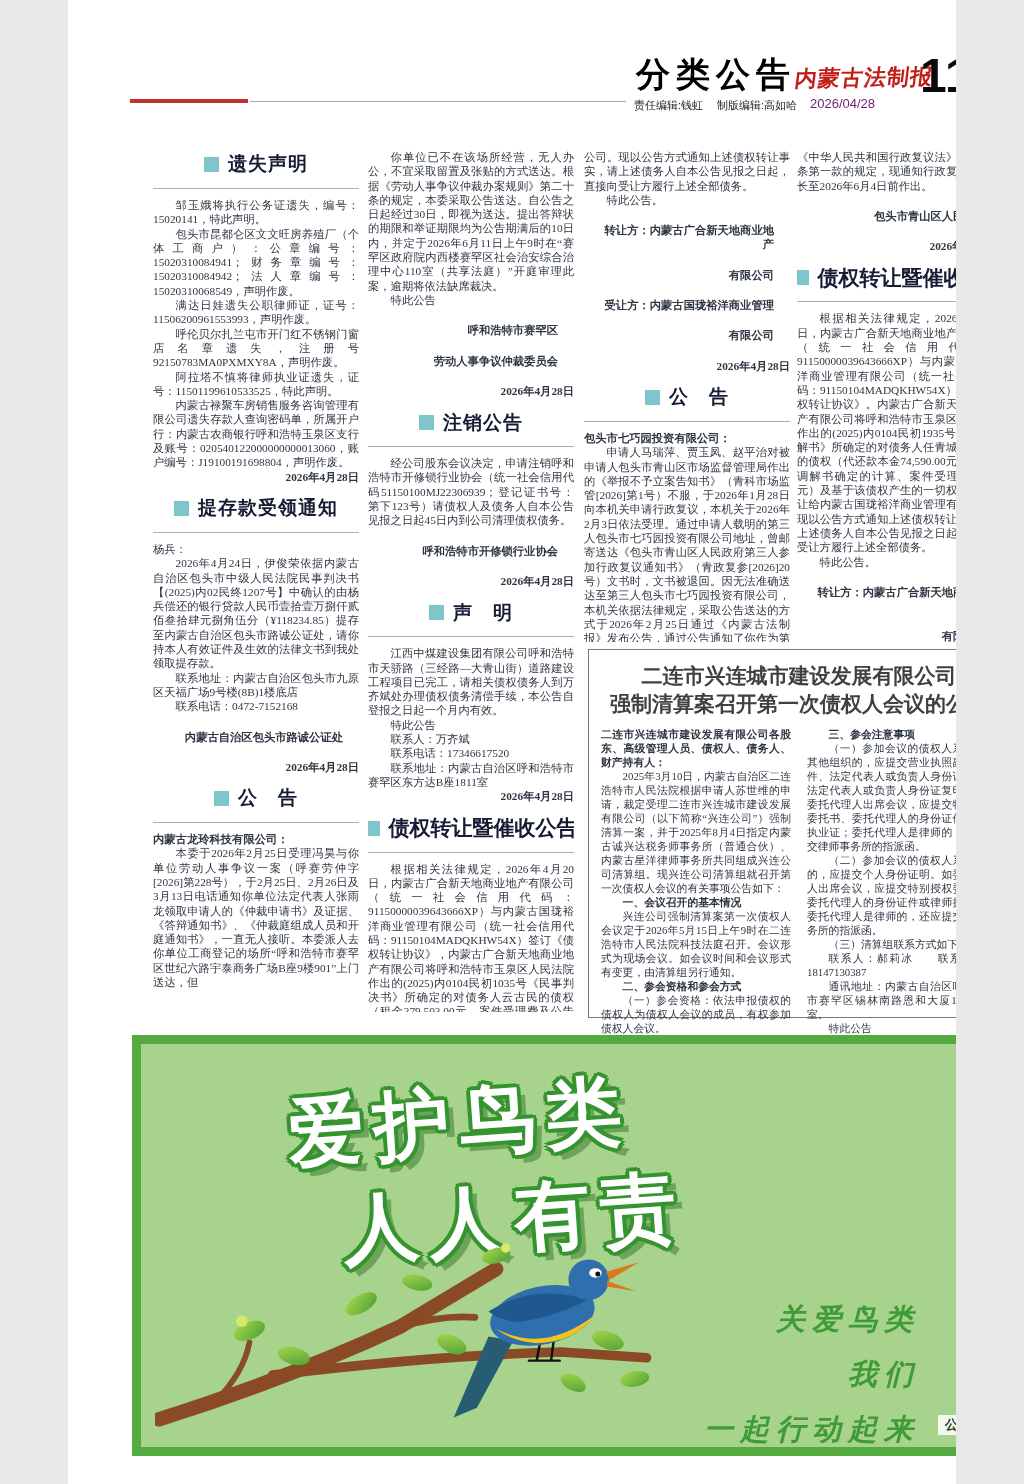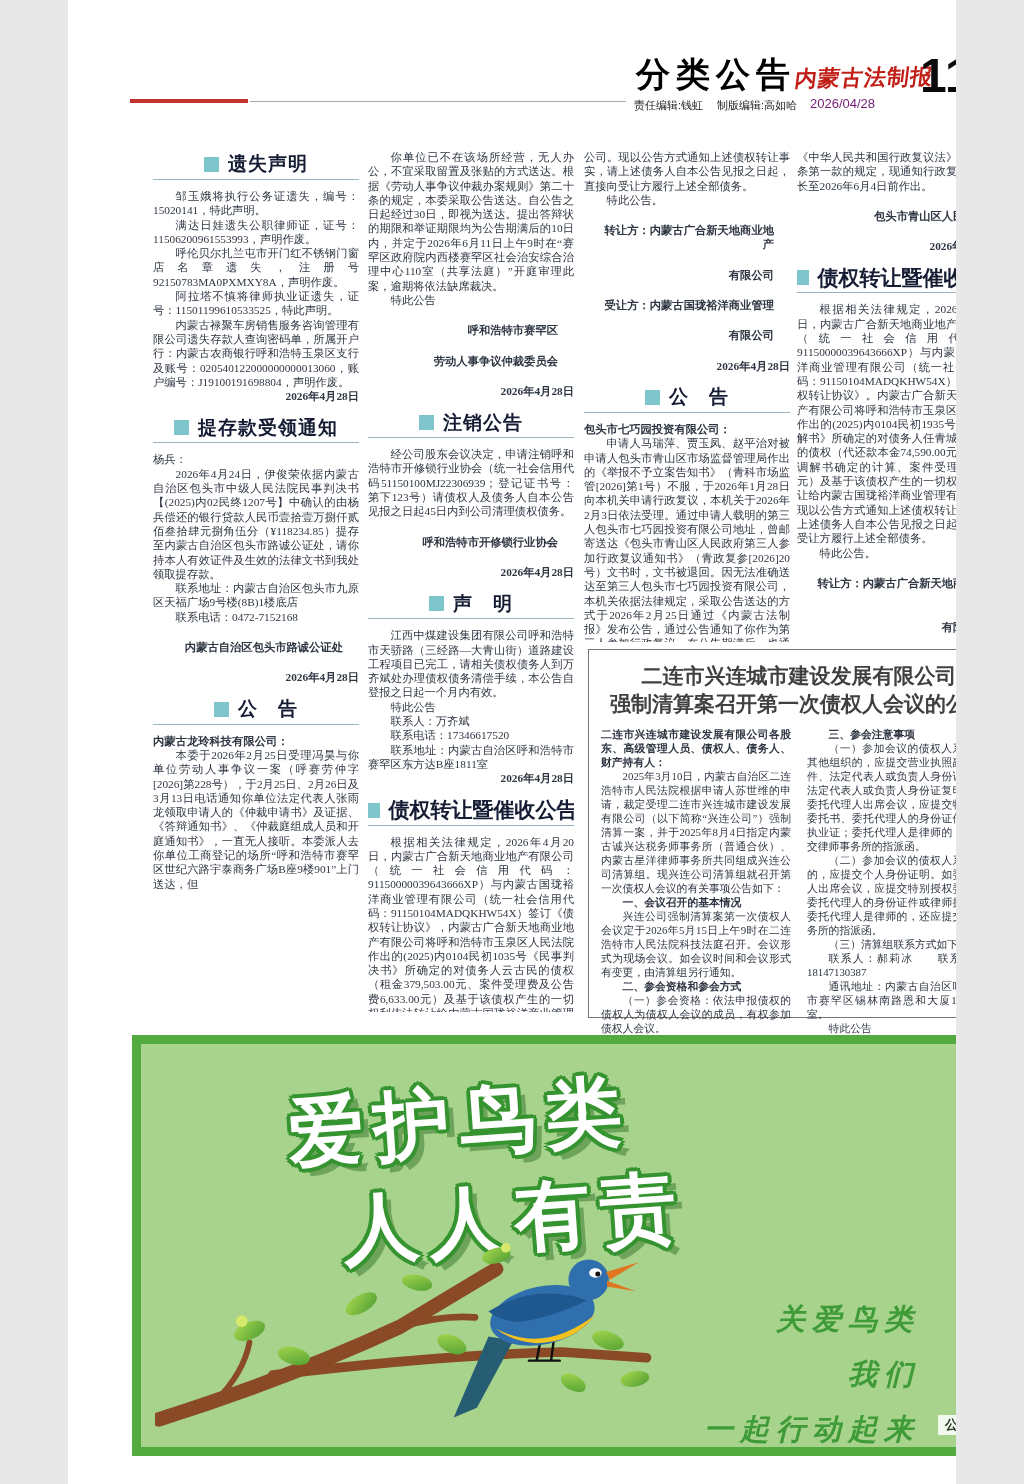--- a/index.html
+++ b/index.html
@@ -25,21 +25,21 @@
 
   
   .col{position:absolute;top:150px;width:206px;font-size:11.3px;line-height:14.3px;
        color:#2e3642;text-align:justify;overflow:hidden;}
   #col1{left:85px;height:862px;}
   #col2{left:300px;height:862px;}
   #col3{left:516px;height:492px;}
   #col4{left:729px;height:492px;}
 
   .sec-head{display:flex;align-items:center;justify-content:center;gap:9px;
-       border-bottom:1px solid #9fb2c0;padding:5px 0 7px;margin:12px 0 9px;}
+       border-bottom:1px solid #9fb2c0;padding:5px 0 16px;margin:12px 0 9px;}
   .sec-head.first{margin-top:2px;}
   .sq{width:15px;height:15px;background:#7fc6cc;flex:0 0 auto;}
   .ht{font-size:19px;font-weight:bold;color:#141b33;letter-spacing:1px;white-space:nowrap;
        font-family:"Liberation Sans","DejaVu Sans",sans-serif;}
   .ht.small{font-size:21px;letter-spacing:0;}
 
   .para{margin:0;text-indent:2em;}
   .para.ni{text-indent:0;}
   .para.bold{font-weight:bold;text-indent:0;}
   .sign{margin:16px;text-align:right;font-weight:bold;text-indent:0;}
@@ -118,20 +118,21 @@
   <div class="pubdate">2026/04/28</div>
   <div class="red-rule"></div>
   <div class="gray-rule"></div>
 
   <div class="col" id="col1">
     <div class="sec-head first">
       <span class="sq"></span>
       <span class="ht">遗失声明</span>
     </div>
     <p class="para">邹玉娥将执行公务证遗失，编号：15020141，特此声明。</p>
+    <p class="para">包头市昆都仑区文文旺房养殖厂（个体工商户）：公章编号：15020310084941；财务章编号：15020310084942；法人章编号：15020310068549，声明作废。</p>
     <p class="para">满达日娃遗失公职律师证，证号：11506200961553993，声明作废。</p>
     <p class="para">呼伦贝尔扎兰屯市开门红不锈钢门窗店名章遗失，注册号92150783MA0PXMXY8A，声明作废。</p>
     <p class="para">阿拉塔不慎将律师执业证遗失，证号：11501199610533525，特此声明。</p>
     <p class="para">内蒙古禄聚车房销售服务咨询管理有限公司遗失存款人查询密码单，所属开户行：内蒙古农商银行呼和浩特玉泉区支行及账号：020540122000000000013060，账户编号：J19100191698804，声明作废。</p>
     <p class="date">2026年4月28日</p>
 
     <div class="sec-head">
       <span class="sq"></span>
       <span class="ht">提存款受领通知</span>
     </div>

